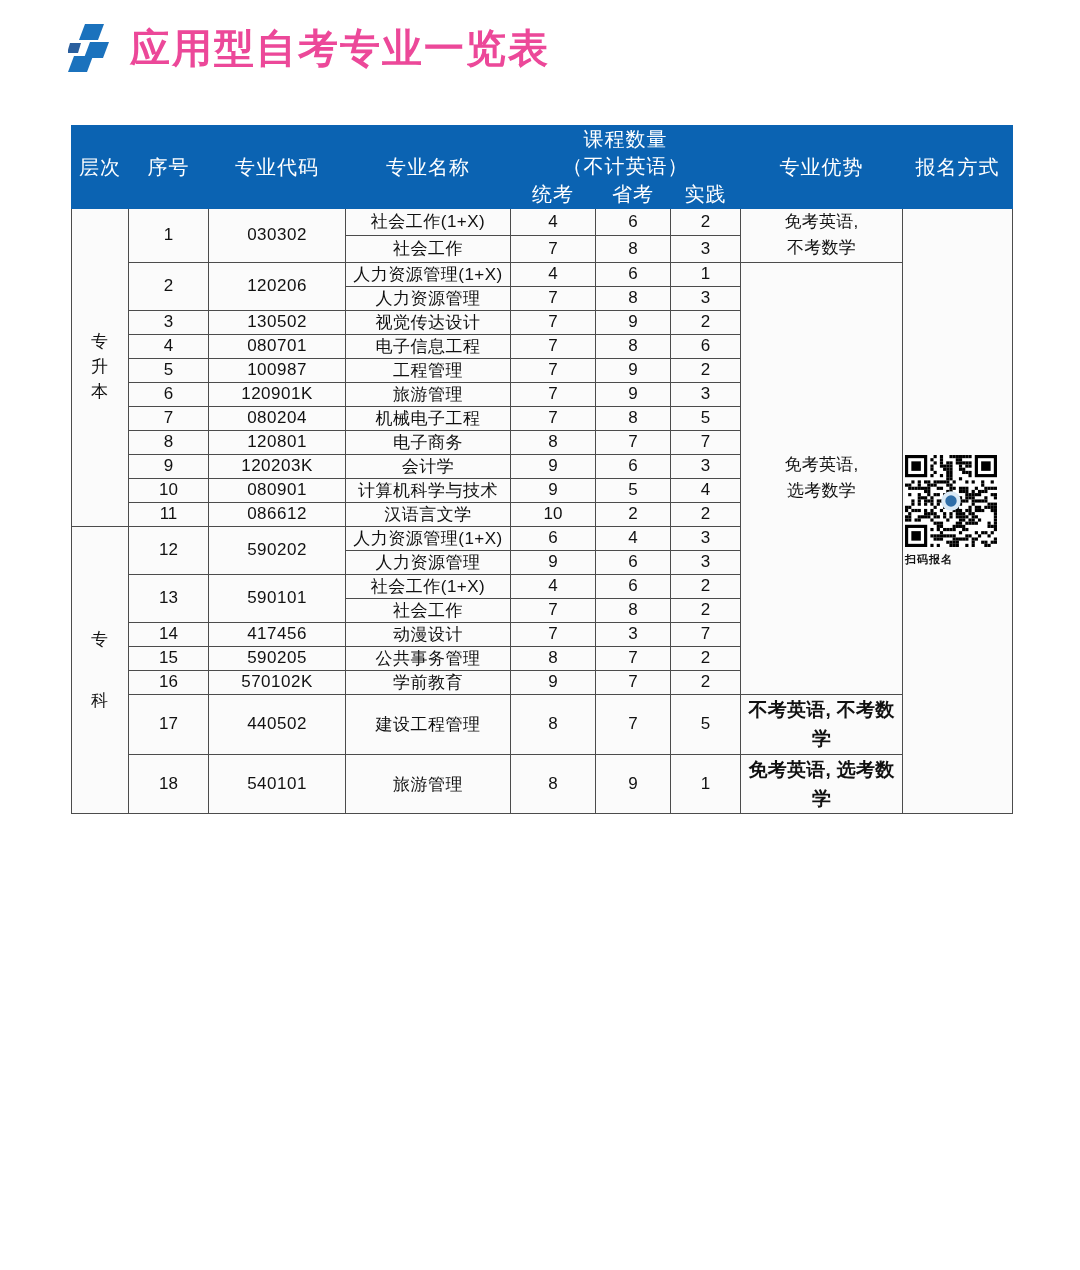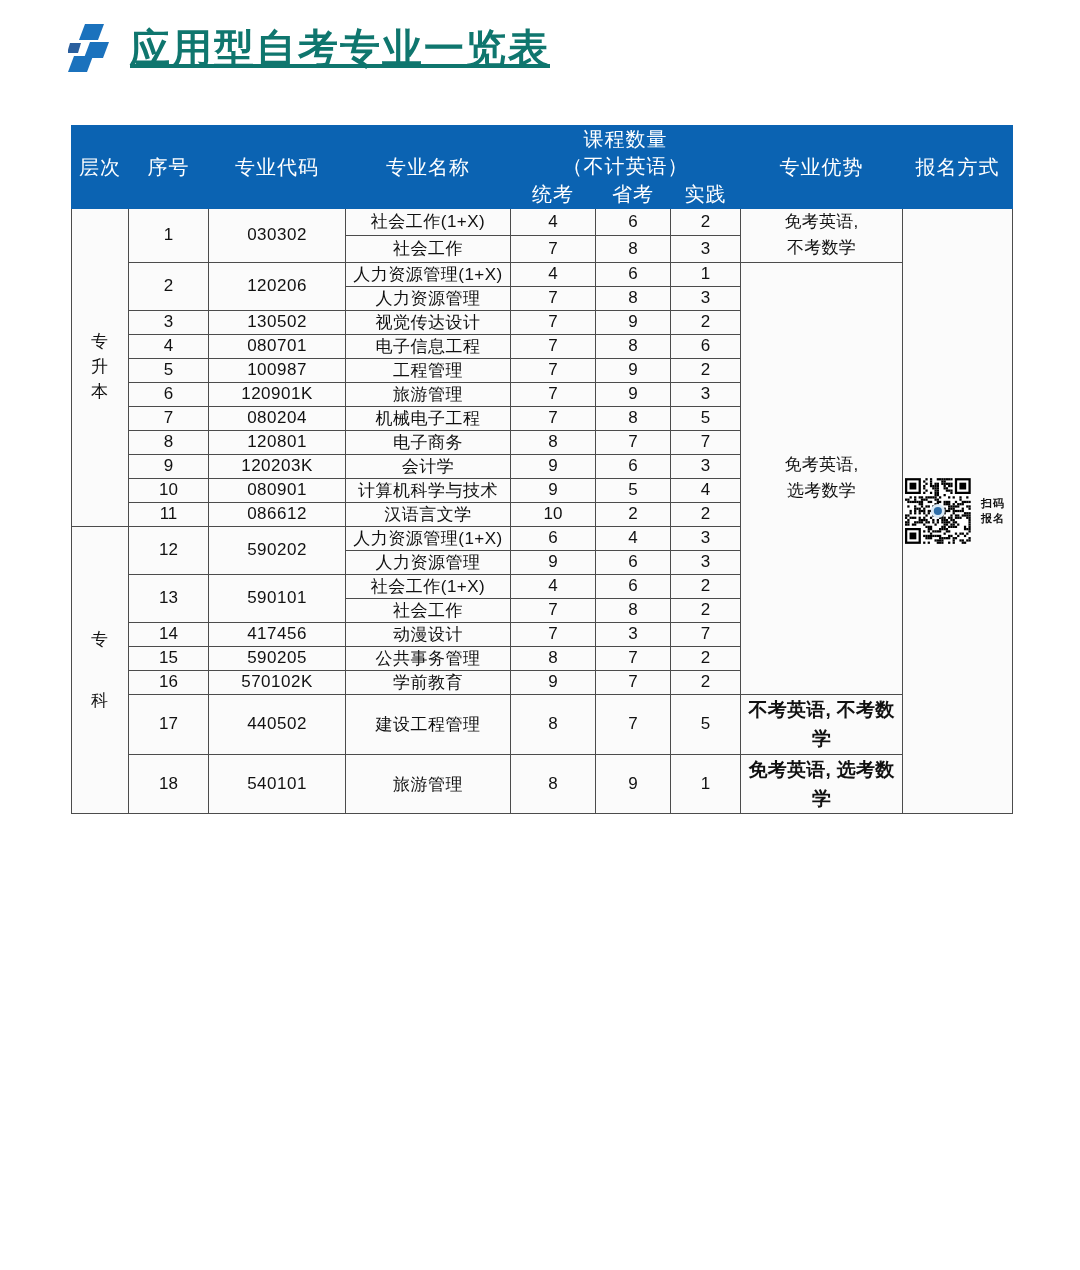--- a/index.html
+++ b/index.html
@@ -21,25 +21,24 @@
     position: absolute;
     left: 68px; top: 22px;
     display: flex;
     align-items: center;
     gap: 14px;
   }
   .title-icon { width: 48px; height: 52px; display: block; }
   .title-text {
     font-size: 40px;
     font-weight: bold;
-    color: #0f766e;
+    color: #ec4899;
     letter-spacing: 2px;
     line-height: 1;
     white-space: nowrap;
-    text-decoration: underline;
   }
 
   
   .tbl-wrap {
     position: absolute;
     left: 71px; top: 125px;
     width: 941px;
   }
   table.main {
     border-collapse: collapse;
@@ -97,22 +96,22 @@
   td.pname { font-size: 17px; letter-spacing: 0.5px; margin-left: 36px; }
   td.num { font-size: 18px; }
   td.adv { font-size: 16.5px; line-height: 1.55; letter-spacing: 0.3px; }
   td.adv.small { font-size: 19px; font-weight: bold; }
   td.seq { font-size: 18px; }
 
   td.signup-cell { background: #fbfbfb; vertical-align: middle; }
 
   .qr-box {
     display: flex;
-    flex-direction: row;
-    align-items: center;
+    flex-direction: column;
+    align-items: flex-start;
     justify-content: center;
     gap: 5px;
   }
   .qr-img { width: 92px; height: 92px; display: block; }
   .qr-caption {
     font-size: 11px;
     font-weight: bold;
     color: #111;
     letter-spacing: 1px;
   }

